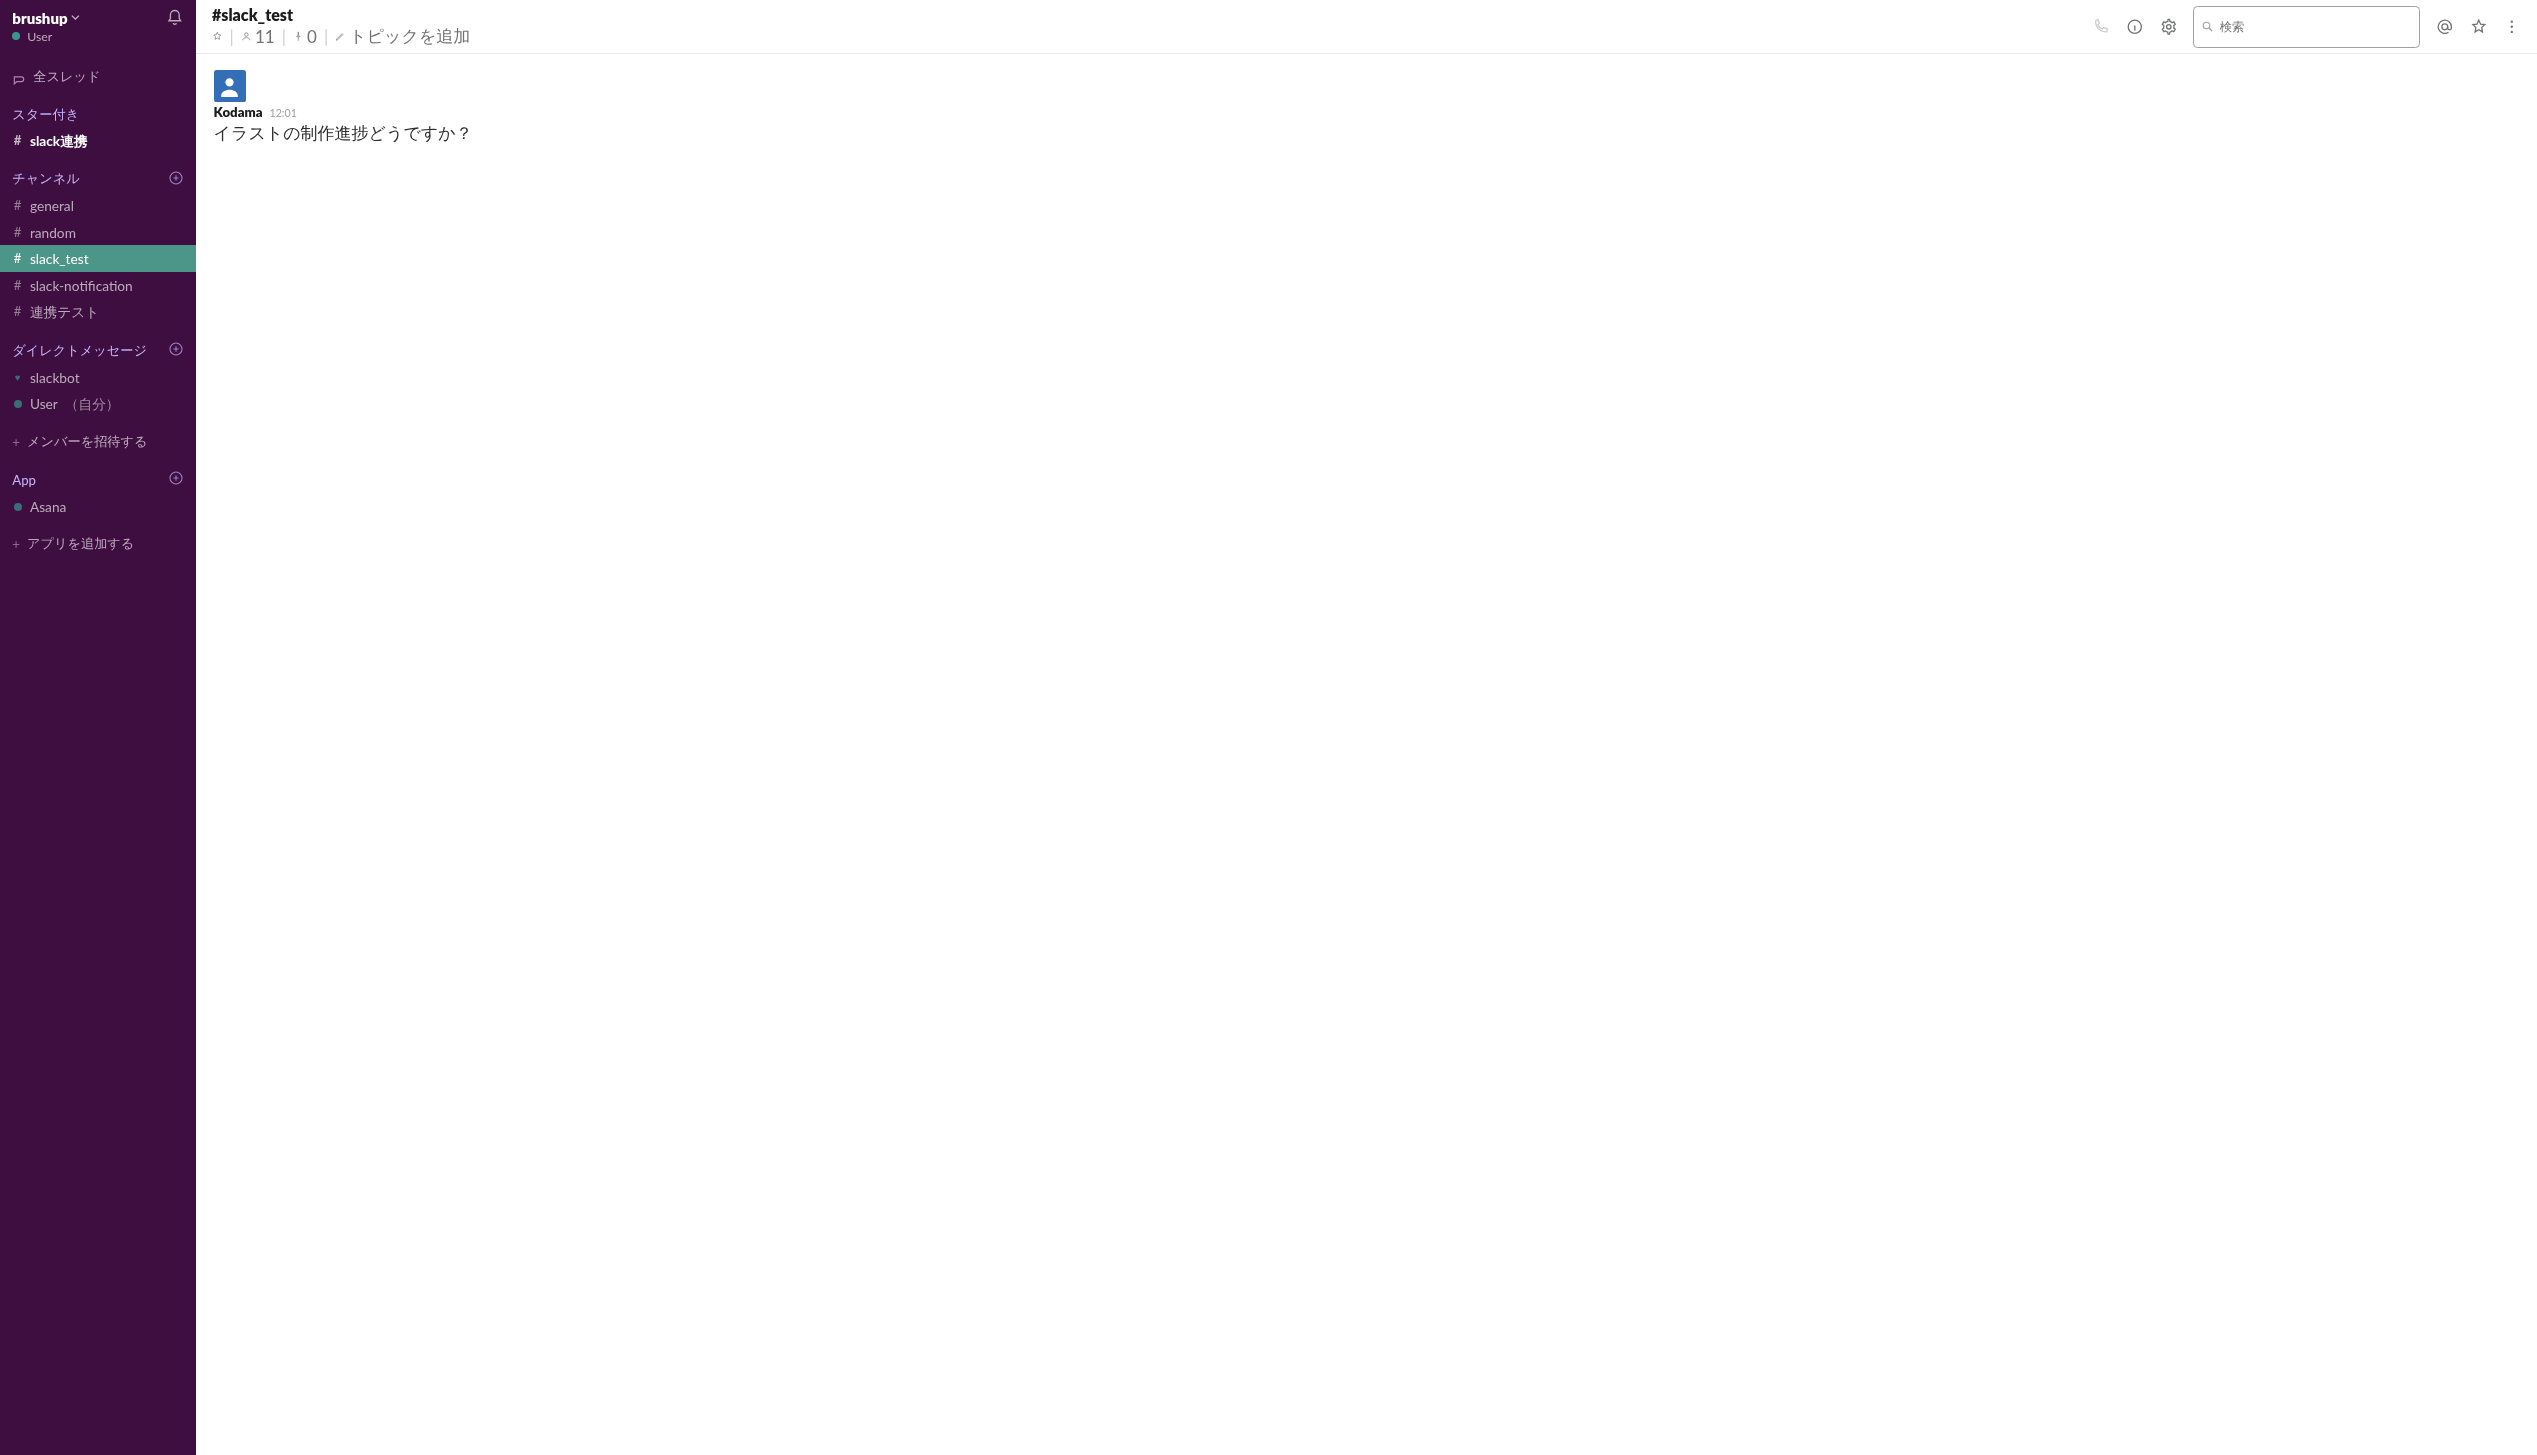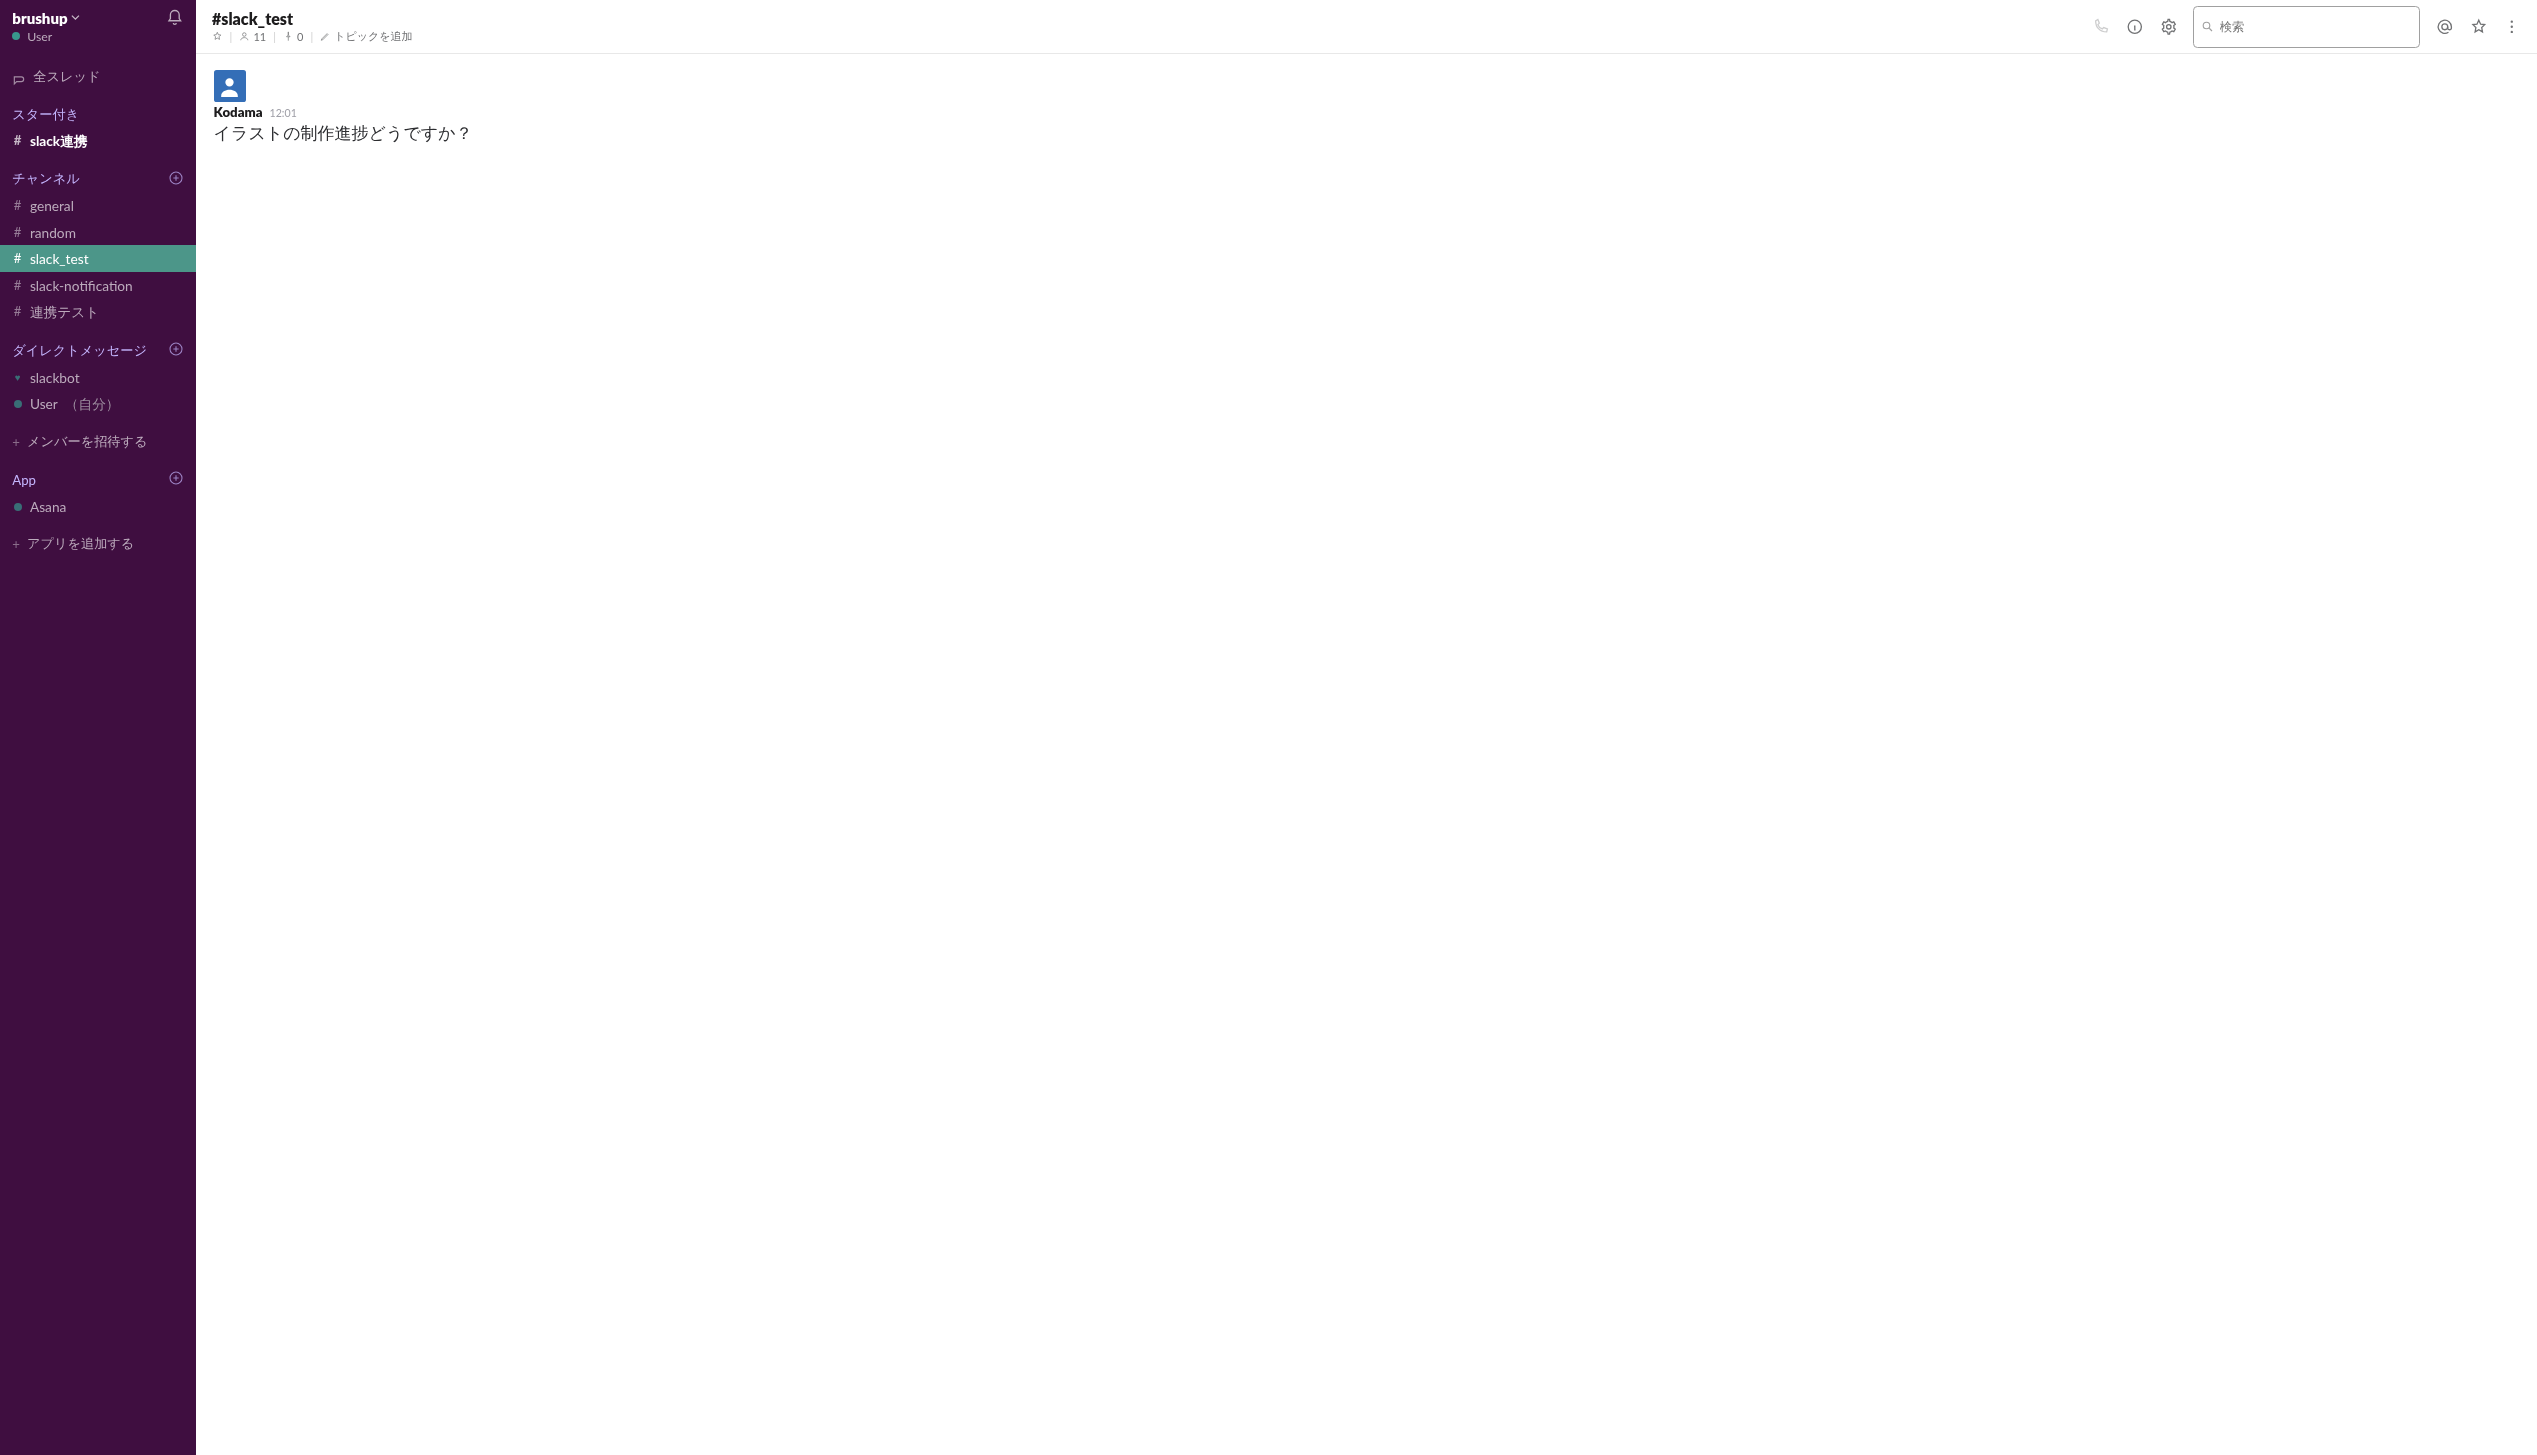--- a/index.html
+++ b/index.html
@@ -35,21 +35,21 @@
 .sb-item .muted { color: #9e8fa0; }
 
 .sb-invite { display: flex; align-items: center; gap: 7px; padding: 3.5px 12.3px; margin-top: 12.3px; cursor: pointer; }
 .sb-invite .plus-sm { opacity: 0.6; }
 
 
 .main { flex: 1; display: flex; flex-direction: column; background: #fff; min-width: 0; }
 .ch-header { display: flex; align-items: center; justify-content: space-between; padding: 7px 16px; border-bottom: 0.9px solid #e8e8e8; height: 54px; }
 .ch-left { display: flex; flex-direction: column; gap: 1px; }
 .ch-name { font-weight: 800; font-size: 16px; color: #1d1c1d; }
-.ch-meta { display: flex; align-items: center; gap: 7px; font-size: 11px; color: #717274; }
+.ch-meta { display: flex; align-items: center; gap: 7px; font-size: 17px; color: #717274; }
 .ch-meta .sep { color: #d0d0d0; }
 .ch-meta-item { display: flex; align-items: center; gap: 3.5px; cursor: pointer; }
 .ch-meta-item svg { width: 10.6px; height: 10.6px; }
 
 .ch-right { display: flex; align-items: center; gap: 16px; color: #717274; }
 .ch-icon { cursor: pointer; display: flex; }
 .ch-icon svg { width: 17.6px; height: 17.6px; }
 .search { display: flex; align-items: center; gap: 5.3px; border: 0.9px solid #a0a0a0; border-radius: 4.4px; padding: 3.5px 7px; width: 227px; height: 42px; }
 .search svg { width: 13.2px; height: 13.2px; color: #a0a0a0; }
 .search input { border: none; outline: none; font-size: 12.3px; flex: 1; background: transparent; }

